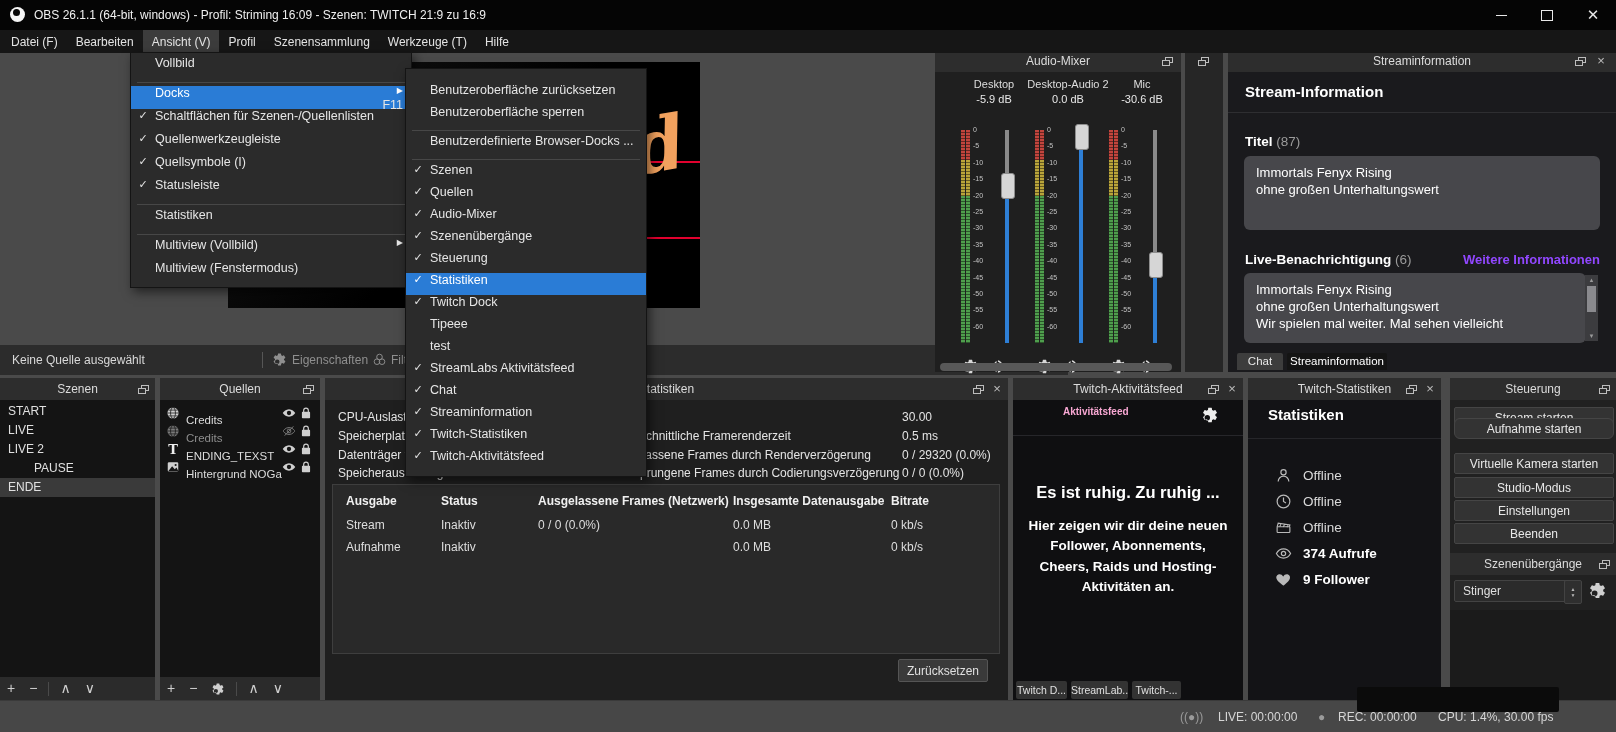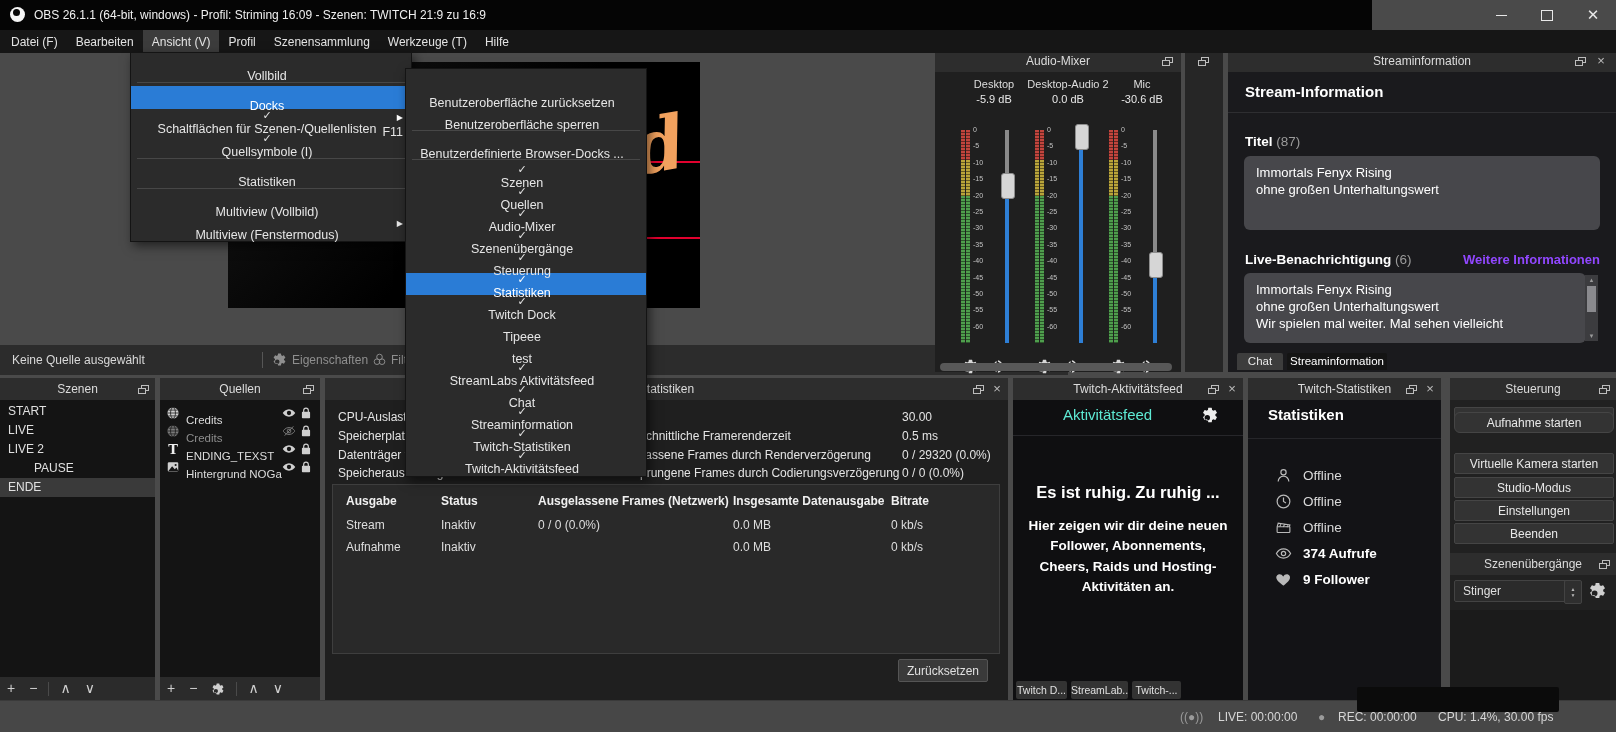--- a/index.html
+++ b/index.html
@@ -1,19 +1,19 @@
 <!DOCTYPE html>
 <html><head>
 <meta charset="utf-8">
 <style>
   html,body{margin:0;padding:0;width:1616px;height:732px;overflow:hidden;background:#4a4a4a;
     font-family:"Liberation Sans","DejaVu Sans",sans-serif;-webkit-font-smoothing:antialiased;}
   .abs{position:absolute;}
   
-  #titlebar{left:0;top:0;width:1372px;height:30px;background:#050505;color:#f0f0f0;z-index:20;}
+  #titlebar{left:0;top:0;width:1616px;height:30px;background:#050505;color:#f0f0f0;z-index:20;}
   #obs-logo{left:10px;top:7px;width:15px;height:15px;border-radius:50%;background:#f5f5f5;}
   #obs-logo::after{content:"";position:absolute;left:3px;top:2px;width:7px;height:7px;border-radius:50%;background:#050505;}
   #title-text{left:34px;top:8px;font-size:12px;white-space:nowrap;}
   .winbtn{top:0;width:46px;height:30px;display:flex;align-items:center;justify-content:center;color:#e8e8e8;}
   #btn-min{left:1478px;}#btn-max{left:1524px;}#btn-close{left:1570px;font-size:15px;}
   #btn-min i{display:block;width:11px;height:1px;background:#e8e8e8;}
   #btn-max i{display:block;width:10px;height:9px;border:1px solid #e8e8e8;}
   
   #menubar{left:0;top:30px;width:1616px;height:23px;background:#161616;display:flex;align-items:stretch;padding-left:2px;z-index:20;}
   .mbitem{display:flex;align-items:center;padding:0 9px;font-size:12px;color:#e3e3e3;white-space:nowrap;}
@@ -89,21 +89,21 @@
   .si-count{color:#9b9b9b;font-weight:normal;}
   .si-area{position:absolute;left:16px;width:332px;background:#47474b;border-radius:6px;padding:8px 12px;
     font-size:13px;line-height:17px;color:#fff;white-space:pre-line;overflow:hidden;}
   #si-link{right:16px;top:202px;font-size:13px;font-weight:bold;color:#9147ff;}
   #si-scroll{position:absolute;right:18px;top:275px;width:13px;height:66px;background:#3c3c3f;}
   #si-scroll .arr{position:absolute;left:0;width:13px;text-align:center;font-size:6px;color:#9a9a9a;}
   #si-thumb{position:absolute;left:2px;top:11px;width:9px;height:26px;background:#8a8a8e;}
   .si-tab{position:absolute;top:303px;height:17px;line-height:17px;text-align:center;font-size:11.5px;border-radius:2px 2px 0 0;}
   
   #activity-panel{left:1013px;top:378px;width:230px;height:322px;background:#0f0f11;}
-  #af-heading{left:50px;top:28px;font-size:15px;font-weight:normal;color:#5eead4;}
+  #af-heading{left:50px;top:28px;font-size:10px;font-weight:bold;color:#f9a8d4;}
   #af-gear{left:188px;top:28px;width:18px;height:18px;color:#eee;}
   #af-div{left:0;top:57px;width:230px;height:1px;background:#26262a;}
   #af-quiet{left:0;top:105px;width:230px;text-align:center;font-size:16.5px;font-weight:bold;color:#fff;}
   #af-text{left:14px;top:138px;width:202px;text-align:center;font-size:13.5px;font-weight:600;line-height:1.5;color:#fff;}
   .af-tab{position:absolute;top:303px;height:18px;line-height:18px;background:#333;border-radius:2px;
     font-size:10.5px;color:#e0e0e0;text-align:center;overflow:hidden;white-space:nowrap;}
   
   #tstats-panel{left:1248px;top:378px;width:193px;height:322px;background:#131316;}
   #ts-heading{left:20px;top:28px;font-size:15px;font-weight:bold;color:#fff;}
   #ts-div{left:0;top:60px;width:193px;height:1px;background:#26262a;}
@@ -122,21 +122,21 @@
   #trans-gear{position:absolute;left:138px;top:203px;width:19px;height:19px;color:#d0d0d0;}
   #controls-dark{position:absolute;left:0;top:232px;width:166px;height:90px;background:#1b1b1b;}
   
   #statusbar{left:0;top:700px;width:1616px;height:32px;background:#474747;border-top:1px solid #3a3a3a;color:#d6d6d6;font-size:12px;}
   .sb{position:absolute;top:9px;white-space:nowrap;}
   #chat-strip{left:1357px;top:687px;width:202px;height:25px;background:#0b0b0b;border-radius:2px;z-index:6;}
   
   .menu{position:absolute;background:#2b2b2b;border:1px solid #141414;box-shadow:3px 4px 10px rgba(0,0,0,.55);z-index:100;}
   #view-menu{left:130px;top:52px;width:280px;padding:3px 0;}
   #docks-menu{left:405px;top:68px;width:240px;padding:14px 0 5px 0;}
-  .mi{display:flex;align-items:center;height:23px;padding:0 8px 0 0;font-size:12.5px;color:#e6e6e6;flex-direction:column;}
+  .mi{display:flex;height:23px;padding:0 8px 0 0;font-size:12.5px;color:#e6e6e6;}
   #docks-menu .mi{height:22px;}
   .mi .chk{width:24px;text-align:center;font-size:11px;visibility:hidden;flex:none;}
   .mi.checked .chk{visibility:visible;}
   .chk::before{content:"✓";}
   .mi.sel{background:#2a7cd6;color:#fff;}
   .mi .sc{margin-left:auto;padding-left:20px;margin-top:42px;}
   .mi .arrow{margin-left:auto;font-size:8px;}
   .msep{height:1px;background:#474747;margin:3px 6px;}
   .hiddensvg{position:absolute;width:0;height:0;overflow:hidden;}
   .ic{display:inline-block;}
@@ -581,21 +581,21 @@
     <span>9 Follower</span>
     </div>
 </div>
 
 <div id="controls-panel" class="abs">
   <div class="ptitle">
       <span>Steuerung</span>
     <span class="dicon" style="right:6px;top:7px;"></span>
     </div>
   <div class="cbtn" style="top:29px;">Stream starten</div>
-  <div class="cbtn" style="top:34px;border-radius:6px;">Aufnahme starten</div>
+  <div class="cbtn" style="top:40px;border-radius:6px;">Aufnahme starten</div>
   <div class="cbtn" style="top:75px;">Virtuelle Kamera starten</div>
   <div class="cbtn" style="top:99px;">Studio-Modus</div>
   <div class="cbtn" style="top:122px;">Einstellungen</div>
   <div class="cbtn" style="top:145px;">Beenden</div>
   <div class="ptitle" id="trans-title">
       <span>Szenenübergänge</span>
     <span class="dicon" style="right:6px;top:7px;"></span>
     </div>
   <div id="stinger-select">Stinger</div>
   <div id="stinger-spin">
@@ -628,21 +628,29 @@
     <span class="chk"></span>
     <span>Docks</span>
     <span class="arrow">▶</span>
     </div>
   <div class="mi checked">
     <span class="chk"></span>
     <span>Schaltflächen für Szenen-/Quellenlisten</span>
     </div>
   <div class="mi checked">
     <span class="chk"></span>
+    <span>Quellenwerkzeugleiste</span>
+    </div>
+  <div class="mi checked">
+    <span class="chk"></span>
     <span>Quellsymbole (I)</span>
+    </div>
+  <div class="mi checked">
+    <span class="chk"></span>
+    <span>Statusleiste</span>
     </div>
   <div class="msep"></div>
   <div class="mi">
     <span class="chk"></span>
     <span>Statistiken</span>
     </div>
   <div class="msep"></div>
   <div class="mi">
     <span class="chk"></span>
     <span>Multiview (Vollbild)</span>

